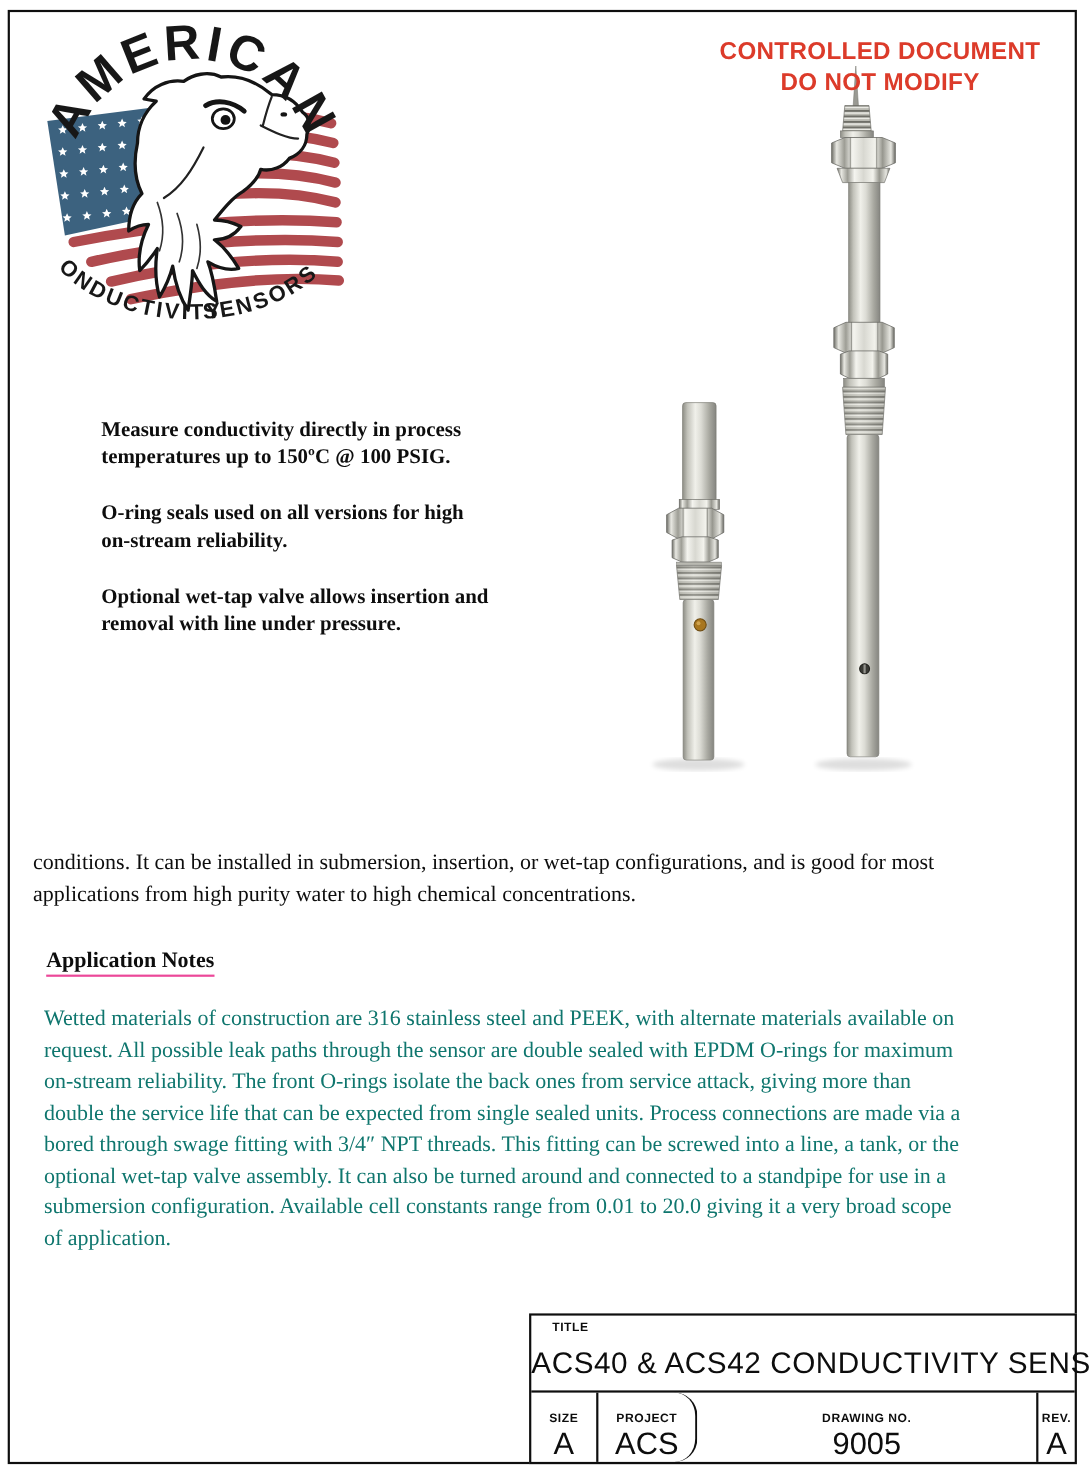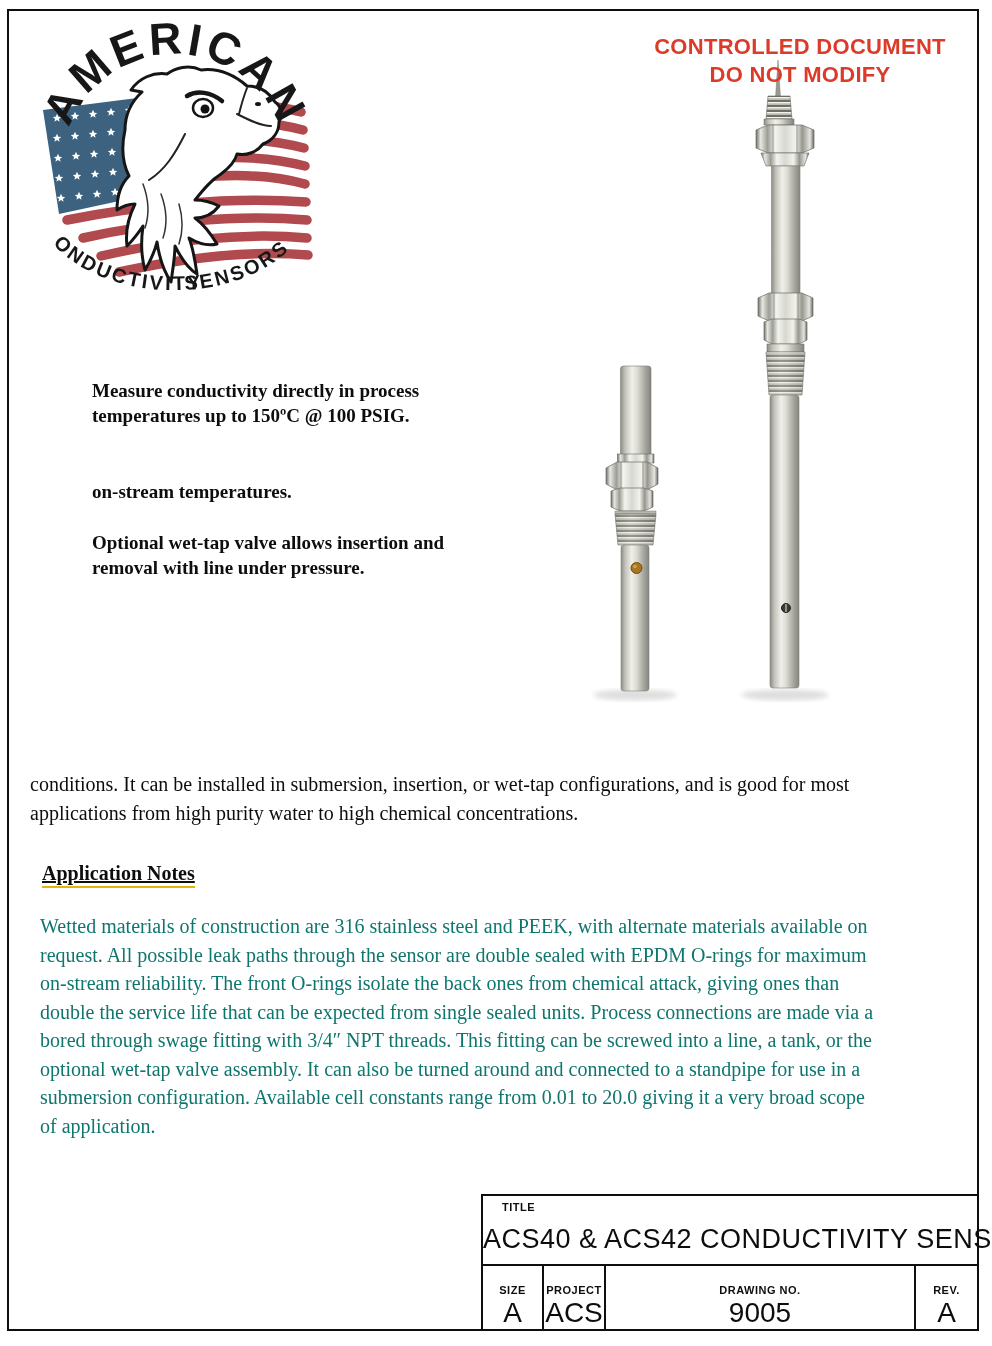--- a/index.html
+++ b/index.html
@@ -39,21 +39,21 @@
   
   .intro{
     position:absolute;left:30px;top:770px;width:950px;height:79px;overflow:hidden;
     font-size:20px;line-height:28.5px;color:#0d0d0d;
   }
   .intro .line{white-space:nowrap;}
   .app-heading{
     position:absolute;left:42px;top:862px;
     font-weight:bold;font-size:20px;color:#0d0d0d;
   }
-  .app-heading span{display:inline-block;border-bottom:2px solid #eab308;padding-bottom:1px;text-decoration:underline;}
+  .app-heading span{display:inline-block;border-bottom:2px solid #ec4899;padding-bottom:1px;}
   .app-notes{
     position:absolute;left:40px;top:912px;width:945px;
     font-size:20px;line-height:28.5px;color:#0f766e;
   }
   .app-notes .line{white-space:nowrap;}
   
   .title-block{
     position:absolute;left:481px;top:1194px;width:498px;height:137px;
     border:2px solid #0e0e0e;box-sizing:border-box;background:#fff;
     font-family:"Liberation Sans",sans-serif;color:#0d0d0d;
@@ -63,21 +63,21 @@
   .tb-title-label{position:absolute;left:19px;top:5px;}
   .tb-title{
     position:absolute;left:0;top:28px;width:100%;text-align:center;
     font-size:27px;letter-spacing:0.5px;white-space:nowrap;
   }
   .tb-row2{display:flex;height:63px;}
   .tb-cell{box-sizing:border-box;border-right:2px solid #0e0e0e;text-align:center;padding-top:18px;}
   .tb-cell:last-child{border-right:none;}
   .tb-cell .tb-value{font-size:28px;margin-top:1px;}
   .cell-size{width:61px;}
-  .cell-project{width:62px;}
+  .cell-project{width:90px;border-radius:21px;}
   .cell-drawing{width:310px;}
   .cell-rev{flex:1;}
 </style>
 </head>
 <body>
 
 <div class="page">
   <div class="page-border"></div>
 
   <div class="logo">
@@ -260,41 +260,41 @@
       <rect x="245" y="564" width="2" height="8" fill="#a9a9a2" opacity="0.8"></rect>
     </g>
   </svg>
 
   <div class="features">
     <p>
       <span class="line">Measure conductivity directly in process</span><br>
       <span class="line">temperatures up to 150ºC @ 100 PSIG.</span>
     </p>
     <p>
-      <br>
-      <span class="line">on-stream temperatures.</span>
+      <span class="line">O-ring seals used on all versions for high</span><br>
+      <span class="line">on-stream reliability.</span>
     </p>
     <p>
       <span class="line">Optional wet-tap valve allows insertion and</span><br>
       <span class="line">removal with line under pressure.</span>
     </p>
   </div>
 
   <div class="intro">
     <div class="line">conditions. It can be installed in submersion, insertion, or wet-tap configurations, and is good for most</div>
     <div class="line">applications from high purity water to high chemical concentrations.</div>
   </div>
 
   <div class="app-heading">
     <span>Application Notes</span>
   </div>
   <div class="app-notes">
     <div class="line">Wetted materials of construction are 316 stainless steel and PEEK, with alternate materials available on</div>
     <div class="line">request. All possible leak paths through the sensor are double sealed with EPDM O-rings for maximum</div>
-    <div class="line">on-stream reliability. The front O-rings isolate the back ones from chemical attack, giving ones than</div>
+    <div class="line">on-stream reliability. The front O-rings isolate the back ones from service attack, giving more than</div>
     <div class="line">double the service life that can be expected from single sealed units. Process connections are made via a</div>
     <div class="line">bored through swage fitting with 3/4″ NPT threads. This fitting can be screwed into a line, a tank, or the</div>
     <div class="line">optional wet-tap valve assembly. It can also be turned around and connected to a standpipe for use in a</div>
     <div class="line">submersion configuration. Available cell constants range from 0.01 to 20.0 giving it a very broad scope</div>
     <div class="line">of application.</div>
   </div>
 
   <div class="title-block">
     <div class="tb-row1">
       <div class="tb-label tb-title-label">TITLE</div>

